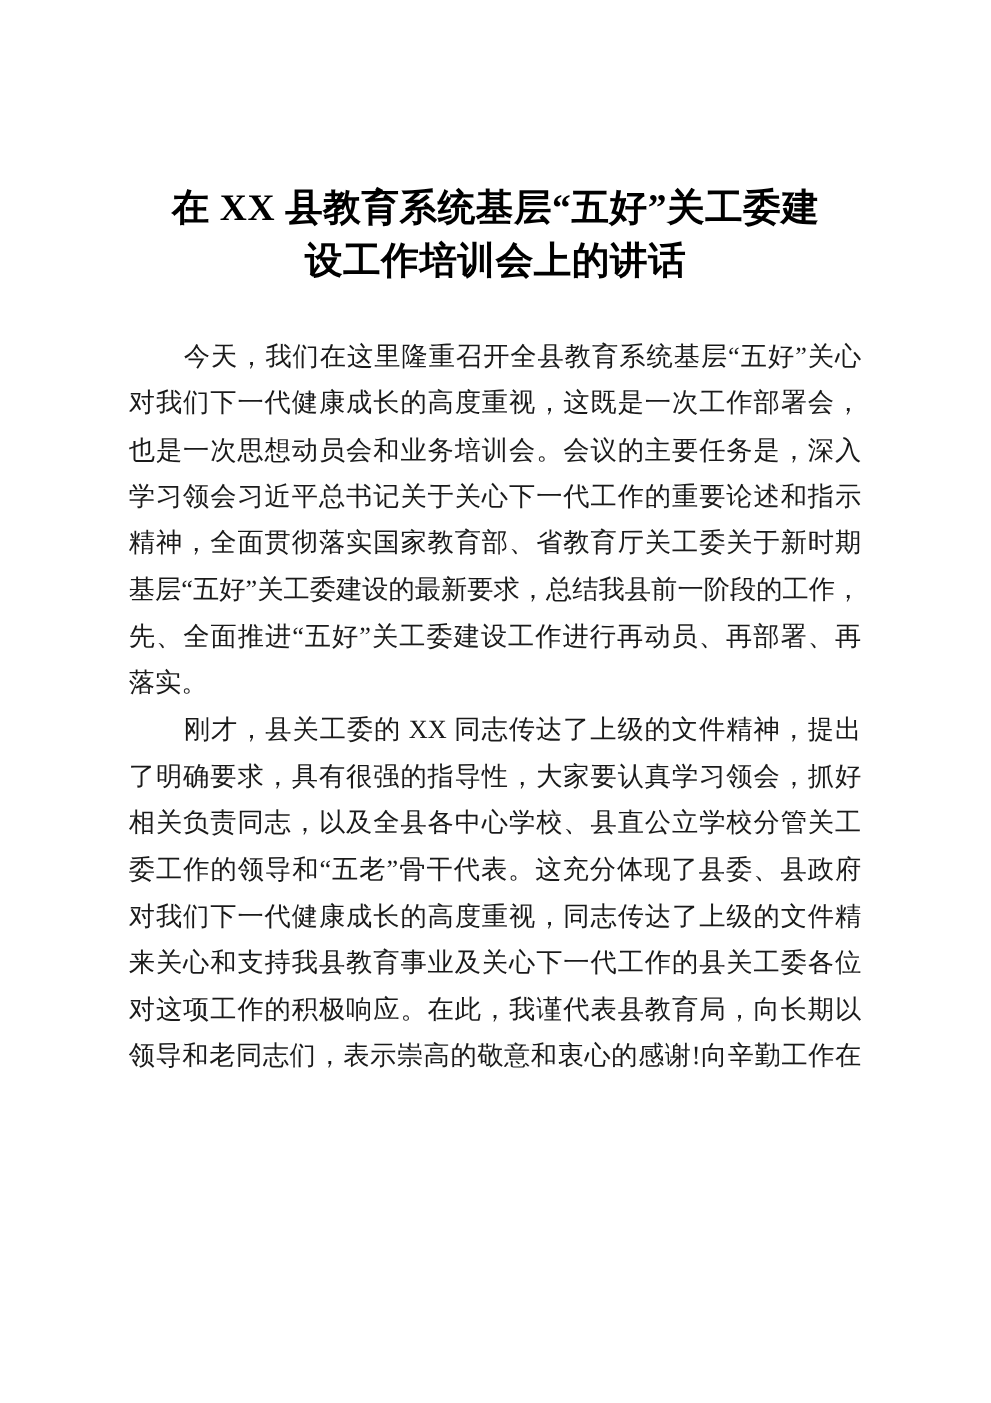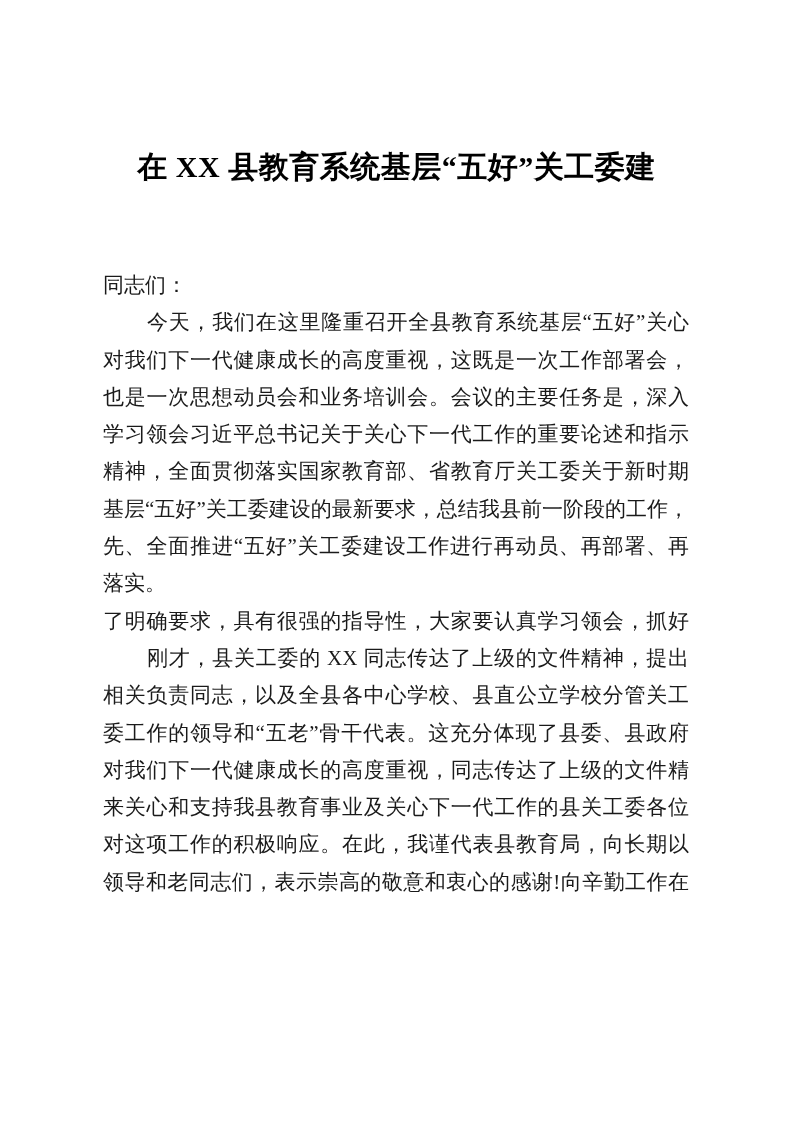--- a/index.html
+++ b/index.html
@@ -90,34 +90,34 @@
     color: #1a1a1a;
   }
 </style>
 </head>
 <body>
 
 <div class="page">
 
   <div class="doc-title">
     <div class="title-line">在 XX 县教育系统基层“五好”关工委建</div>
+    <div class="title-line">设工作培训会上的讲话</div>
   </div>
 
   <div class="doc-body">
-    <div class="ln flush">同志们：</div>
     <div class="ln ind">今天，我们在这里隆重召开全县教育系统基层“五好”关心</div>
     <div class="ln">对我们下一代健康成长的高度重视，这既是一次工作部署会，</div>
     <div class="ln">也是一次思想动员会和业务培训会。会议的主要任务是，深入</div>
     <div class="ln">学习领会习近平总书记关于关心下一代工作的重要论述和指示</div>
     <div class="ln">精神，全面贯彻落实国家教育部、省教育厅关工委关于新时期</div>
     <div class="ln">基层“五好”关工委建设的最新要求，总结我县前一阶段的工作，</div>
     <div class="ln">先、全面推进“五好”关工委建设工作进行再动员、再部署、再</div>
     <div class="ln flush">落实。</div>
+    <div class="ln ind">刚才，县关工委的 XX 同志传达了上级的文件精神，提出</div>
     <div class="ln">了明确要求，具有很强的指导性，大家要认真学习领会，抓好</div>
-    <div class="ln ind">刚才，县关工委的 XX 同志传达了上级的文件精神，提出</div>
     <div class="ln">相关负责同志，以及全县各中心学校、县直公立学校分管关工</div>
     <div class="ln">委工作的领导和“五老”骨干代表。这充分体现了县委、县政府</div>
     <div class="ln">对我们下一代健康成长的高度重视，同志传达了上级的文件精神</div>
     <div class="ln">来关心和支持我县教育事业及关心下一代工作的县关工委各位</div>
     <div class="ln">对这项工作的积极响应。在此，我谨代表县教育局，向长期以</div>
     <div class="ln">领导和老同志们，表示崇高的敬意和衷心的感谢!向辛勤工作在</div>
   </div>
 
   <div class="doc-footer">
     <span class="dash">—</span>

